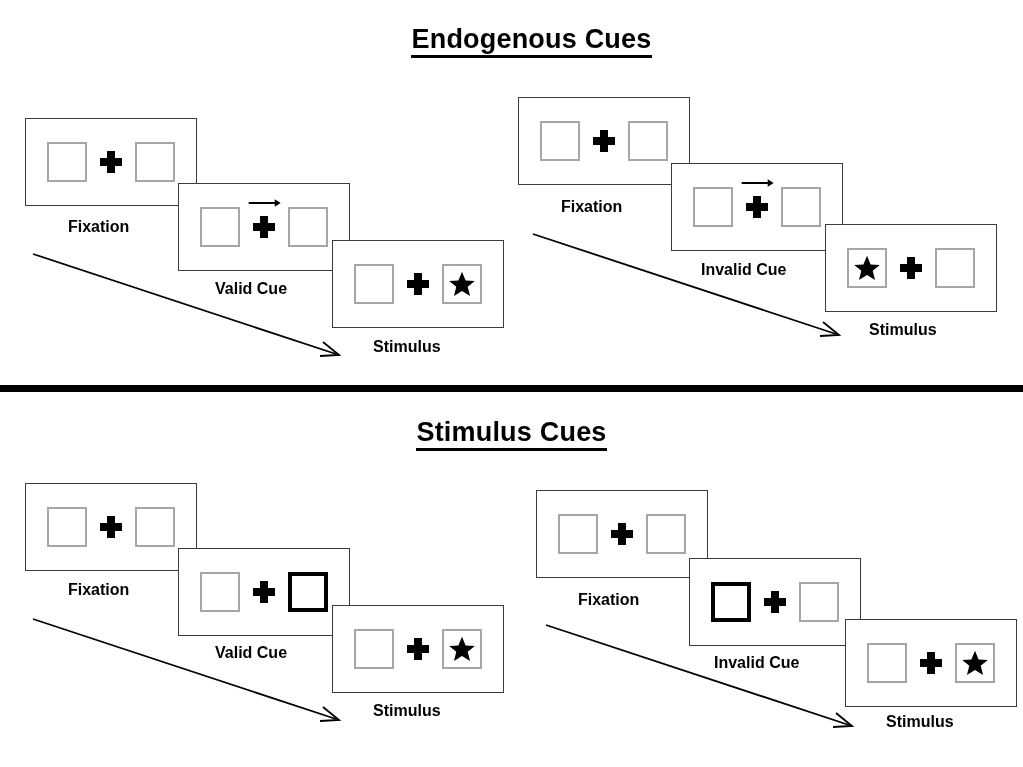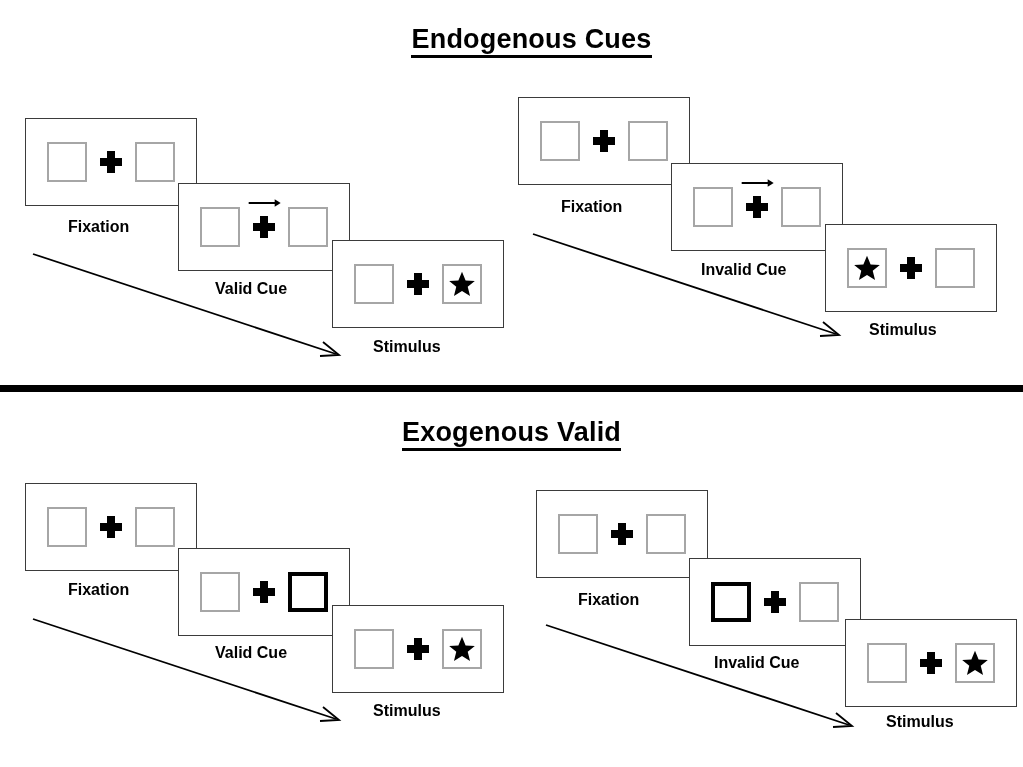--- a/index.html
+++ b/index.html
@@ -126,21 +126,21 @@
   }
 </style>
 </head>
 <body>
 
 <div class="section-title" id="title-endogenous">
   <span>Endogenous Cues</span>
 </div>
 
 <div class="section-title" id="title-exogenous">
-  <span>Exogenous Valid</span>
+  <span>Stimulus Cues</span>
 </div>
 
 <div class="divider" id="divider-main"></div>
 
 <div class="panel" style="left:25px; top:118px; width:172px; height:88px;">
   <div class="panel-inner">
     <div class="box"></div>
     <div class="plus"></div>
     <div class="box"></div>
   </div>

